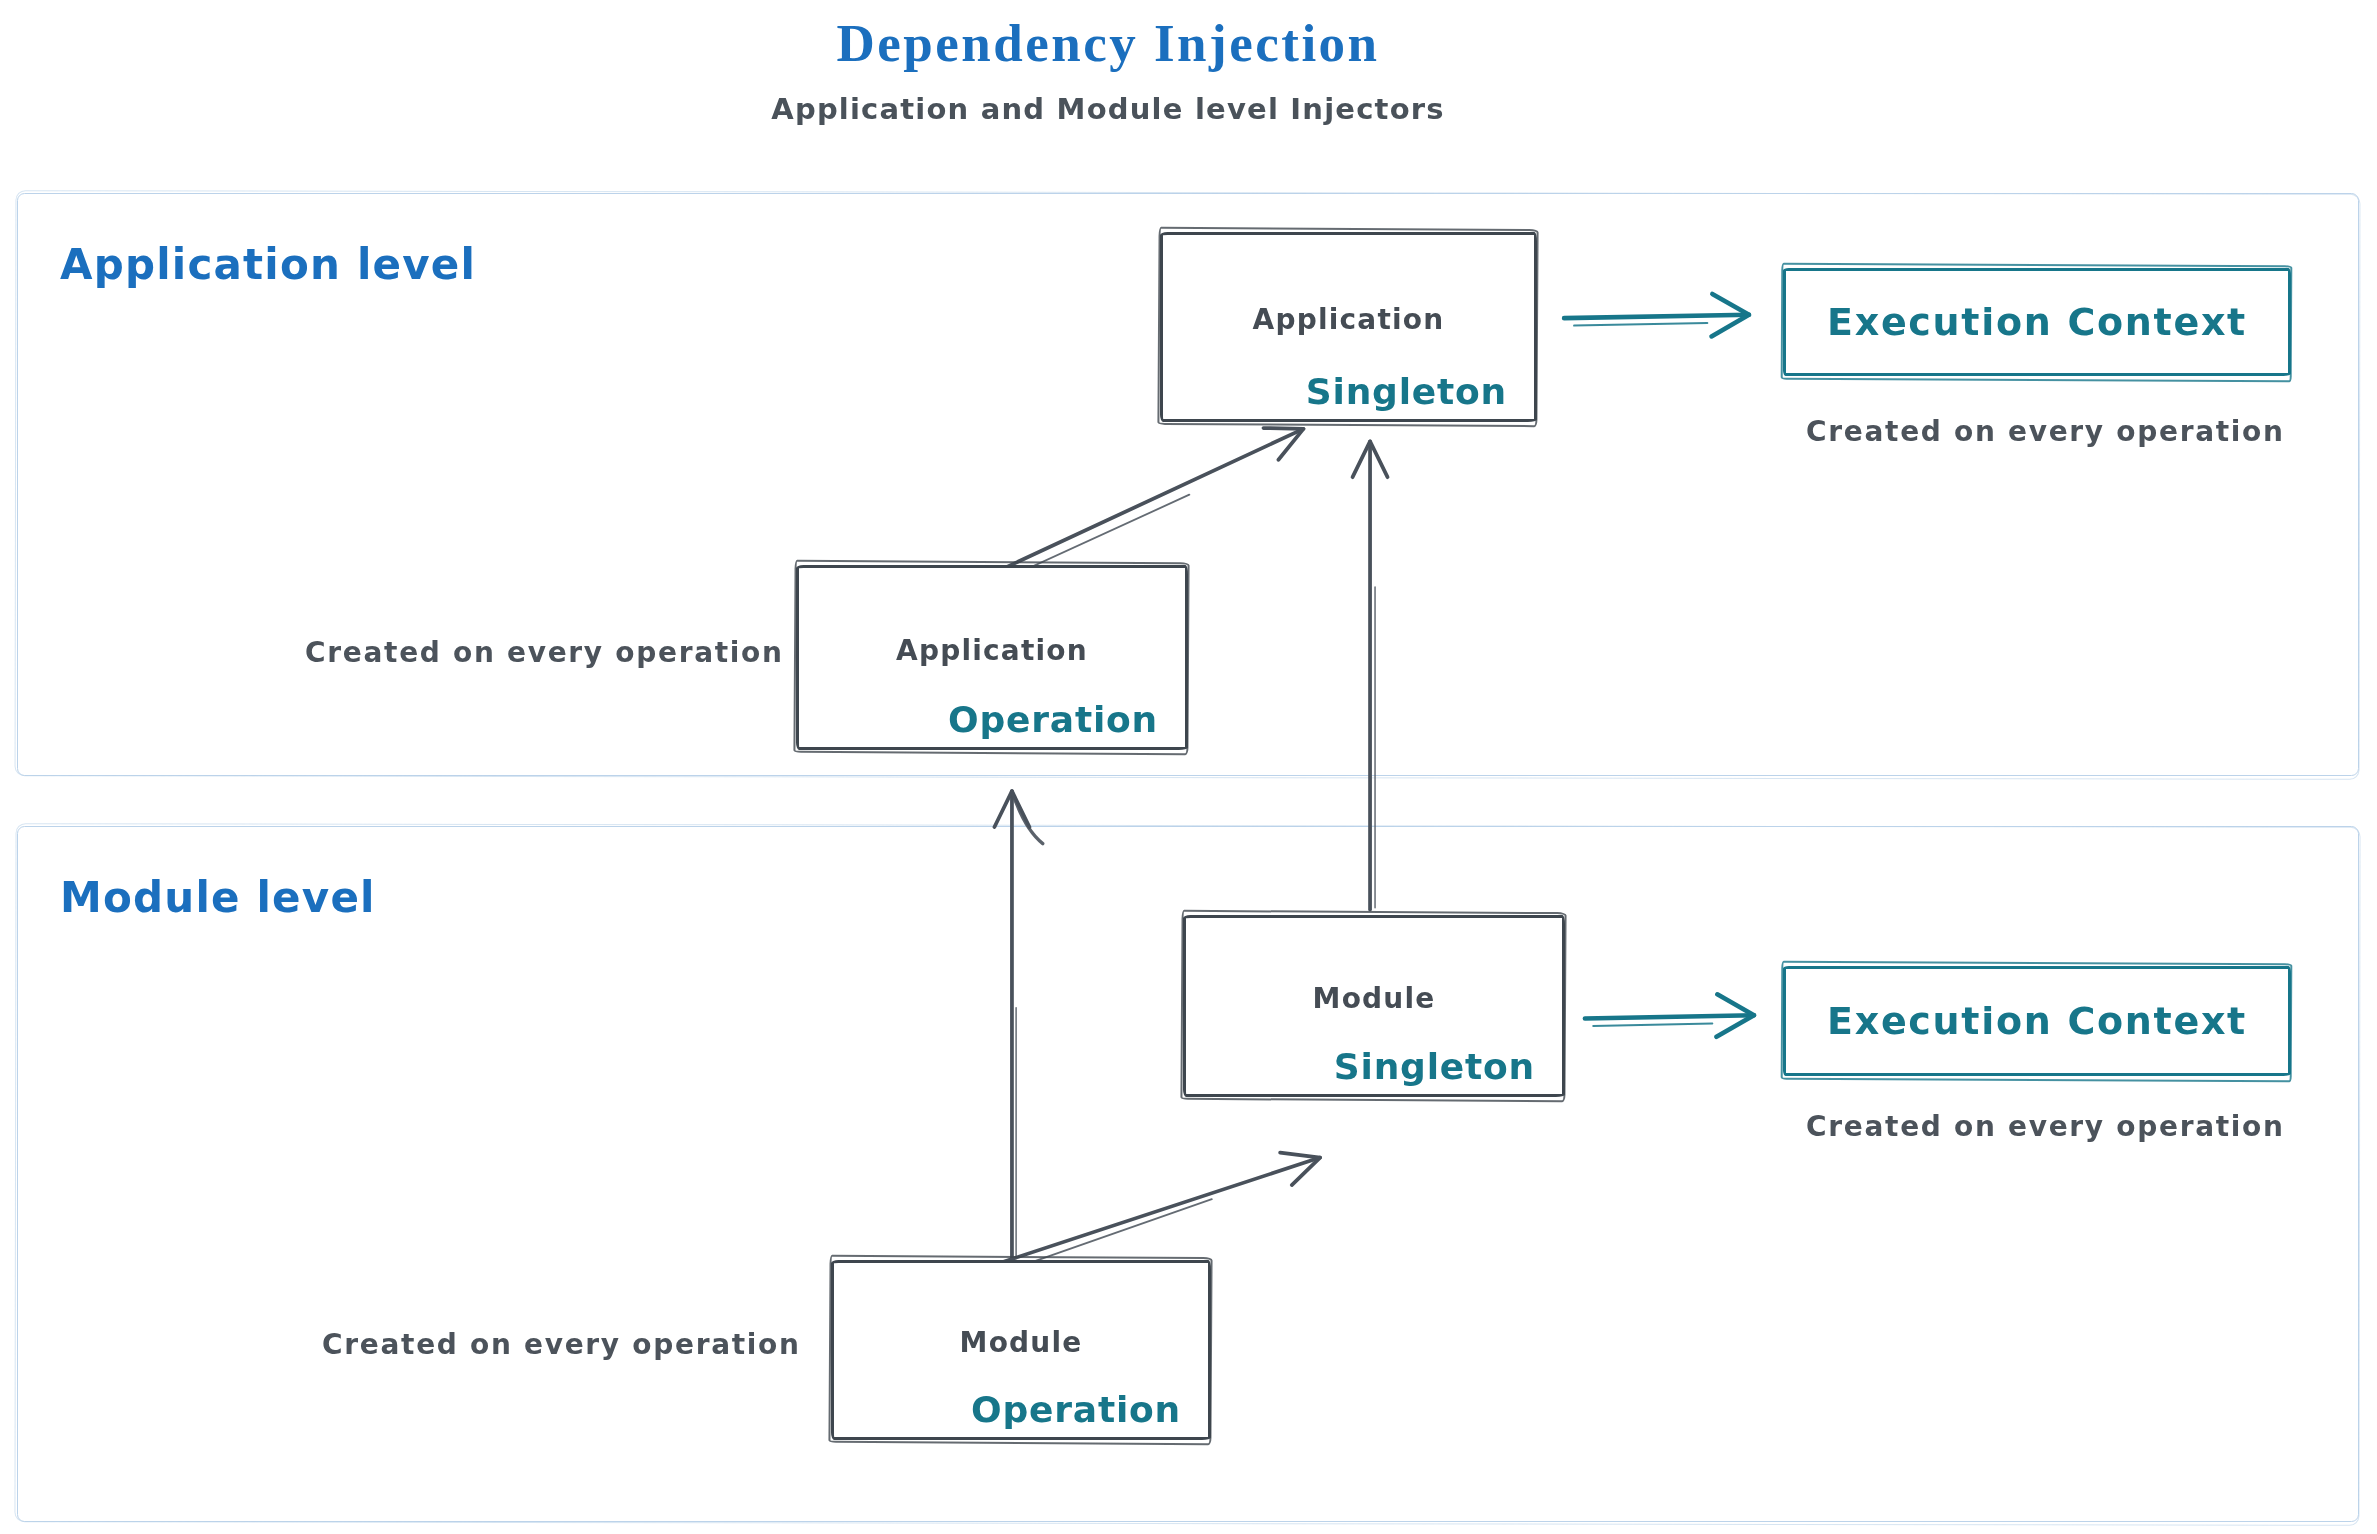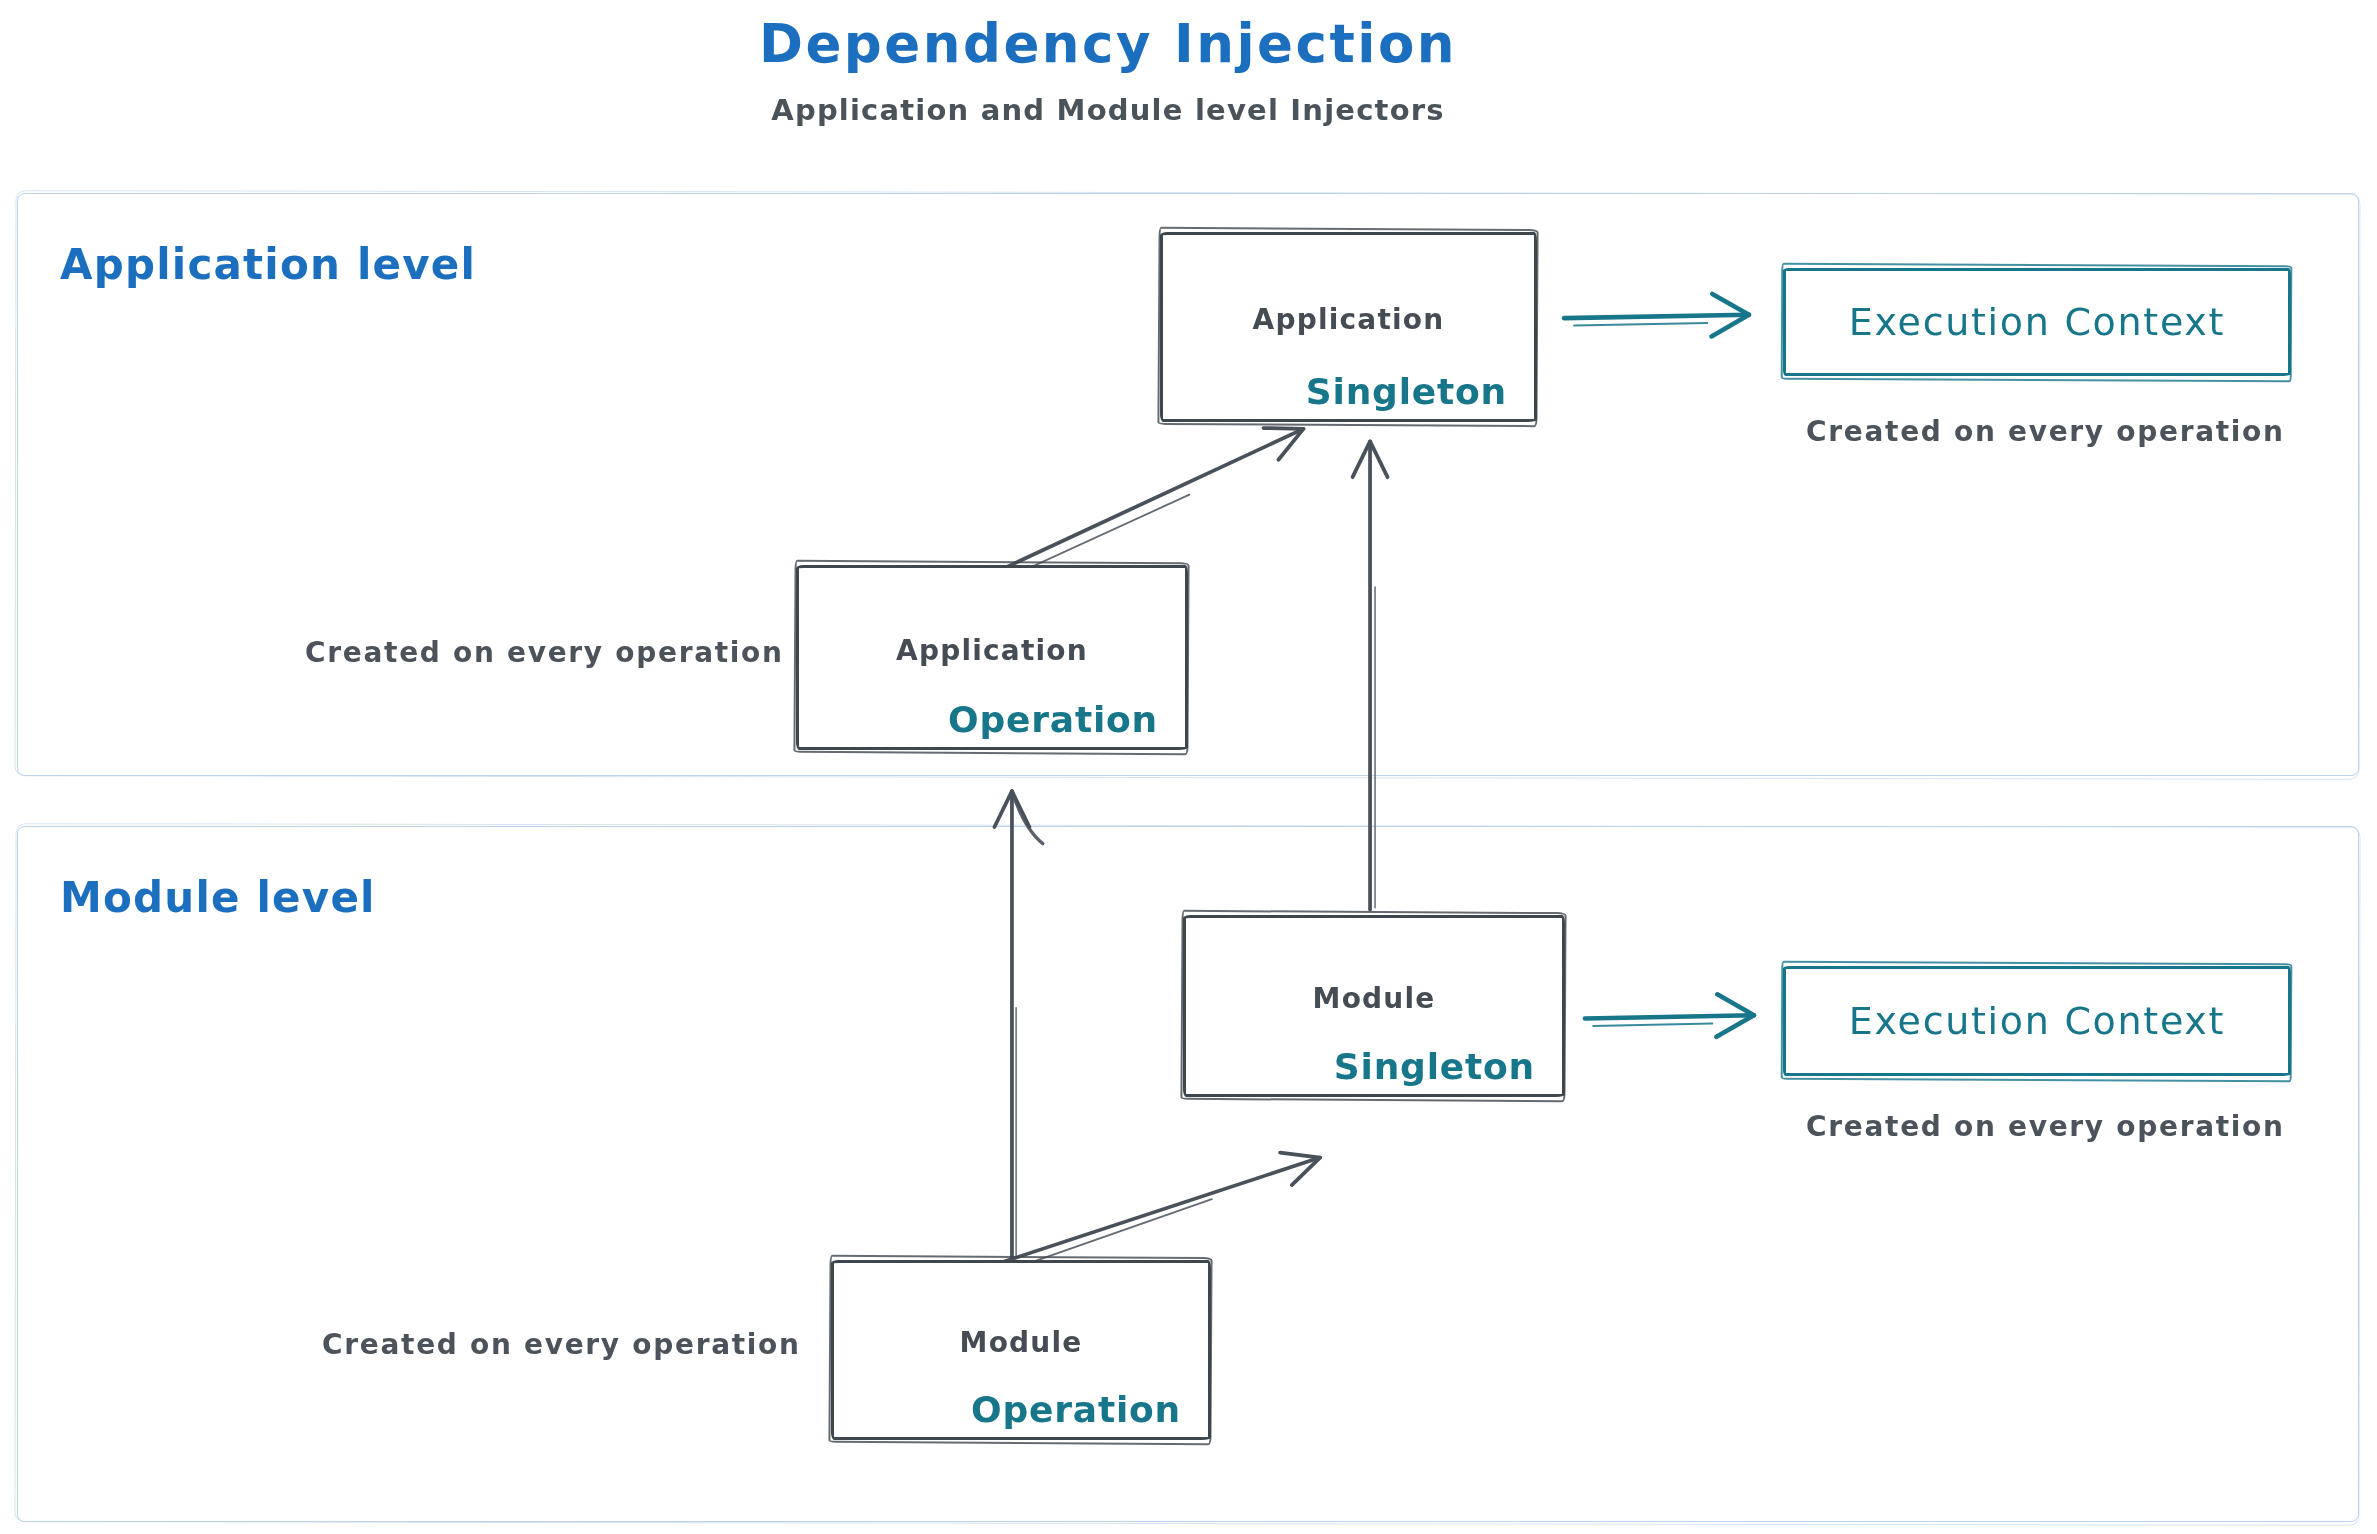--- a/index.html
+++ b/index.html
@@ -10,21 +10,21 @@
     --box-border:#3e464e;
     --section-border:#bcd3ea;
   }
   *{margin:0;padding:0;box-sizing:border-box;}
   html,body{background:#fff;}
   body{font-family:"DejaVu Sans","Liberation Sans",sans-serif;}
   .page{position:relative;width:2377px;height:1534px;background:#ffffff;overflow:hidden;}
 
   
   .title-wrap{position:absolute;left:0;top:13.3px;width:2216px;text-align:center;}
-  .main-title{font-size:53px;font-weight:700;color:var(--blue);letter-spacing:2.5px;}
+  .main-title{font-size:53px;font-weight:700;color:var(--blue);letter-spacing:2.5px;font-family:Liberation Serif, serif;}
   .sub-title{margin-top:18.3px;font-size:29px;font-weight:600;color:#4a525a;letter-spacing:1.2px;text-align:center;}
 
   
   .section{position:absolute;border:1.7px solid var(--section-border);border-radius:7.5px;}
   .section::after{content:"";position:absolute;inset:-2.5px;border:1.2px solid var(--section-border);
     border-radius:10px;transform:rotate(.09deg);opacity:.6;pointer-events:none;}
   #section-app{left:16.7px;top:193px;width:2342px;height:583px;}
   #section-module{left:16.7px;top:826px;width:2342px;height:696px;}
   .section-label{position:absolute;font-size:42px;font-weight:600;color:var(--blue);
     letter-spacing:1.2px;white-space:nowrap;z-index:4;}
@@ -42,21 +42,21 @@
   .node-badge{position:absolute;right:27px;bottom:6.7px;font-size:36px;font-weight:600;
     color:var(--teal);letter-spacing:0.8px;}
   #node-app-singleton{left:1160px;top:232px;width:377px;height:190px;}
   #node-app-operation{left:796px;top:565px;width:392px;height:185px;}
   #node-module-singleton{left:1183px;top:915px;width:382px;height:182px;}
   #node-module-operation{left:831px;top:1260px;width:380px;height:180px;}
 
   
   .exec{position:absolute;background:#fff;border:3.7px solid var(--teal);
     border-radius:5.8px 2.5px 7.5px 2.5px / 2.5px 7.5px 2.5px 5.8px;display:flex;align-items:center;justify-content:center;
-    z-index:3;font-size:38px;font-weight:400;color:var(--teal);letter-spacing:1.7px;white-space:nowrap;}
+    z-index:3;font-size:38px;font-weight:700;color:var(--teal);letter-spacing:1.7px;white-space:nowrap;}
   .exec::after{content:"";position:absolute;inset:-7.5px -4.2px -7.5px -5px;
     border:2.1px solid var(--teal);border-radius:2.5px 7.5px 2.5px 5.8px / 7.5px 2.5px 5.8px 2.5px;
     transform:rotate(.3deg);opacity:.8;pointer-events:none;}
   #exec-app{left:1783px;top:268px;width:508px;height:108px;}
   #exec-module{left:1783px;top:966px;width:508px;height:110px;}
 
   
   .caption{position:absolute;font-size:28px;font-weight:600;color:#4c535b;
     letter-spacing:1.7px;white-space:nowrap;z-index:4;}
   #caption-exec-app{left:1806px;top:415px;}

